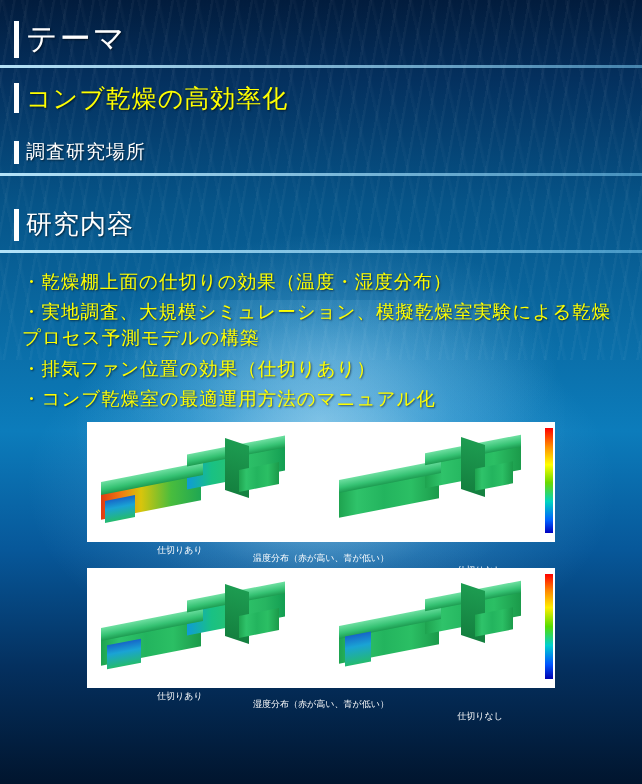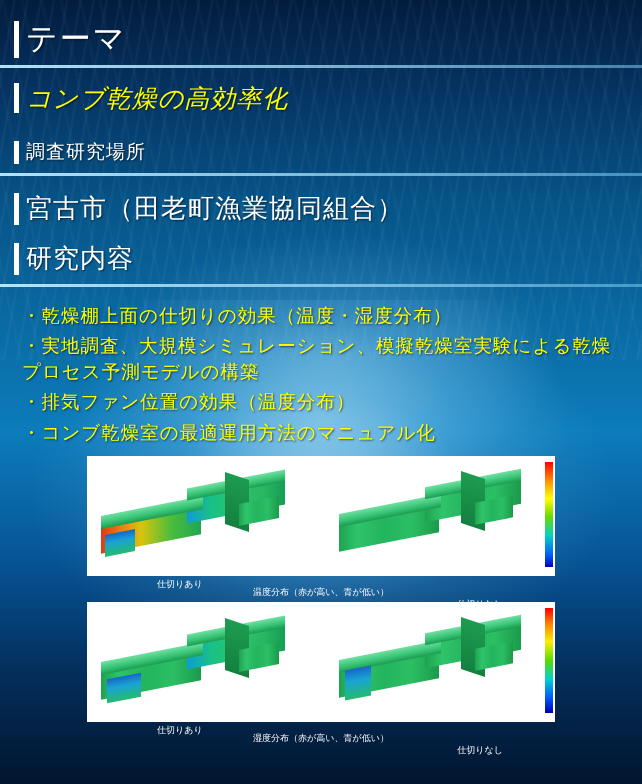--- a/index.html
+++ b/index.html
@@ -61,21 +61,20 @@
     letter-spacing: 2px;
     line-height: 1.25;
     text-shadow: 1px 1px 2px rgba(0,0,0,0.55);
   }
   .h-yellow {
     font-size: 25px;
     color: #ffff00;
     letter-spacing: 1px;
     line-height: 1.3;
     text-shadow: 1px 1px 2px rgba(0,0,0,0.6);
-    font-style: italic;
   }
   .h-white {
     font-size: 19px;
     color: #ffffff;
     letter-spacing: 1px;
     line-height: 1.3;
     text-shadow: 1px 1px 2px rgba(0,0,0,0.6);
   }
   .h-white-lg {
     font-size: 26px;
@@ -185,34 +184,33 @@
     <div style="height:22px"></div>
     <div class="hl-block">
       <div class="bar"></div>
       <div class="h-white">調査研究場所</div>
     </div>
     <div class="divider" style="margin-top:6px"></div>
 
     <div style="height:14px"></div>
     <div class="hl-block">
       <div class="bar"></div>
-      <div class="h-white-lg">宮古市（田老町漁業協同組合）</div>
     </div>
 
     <div style="height:12px"></div>
     <div class="hl-block">
       <div class="bar"></div>
       <div class="h-white-lg">研究内容</div>
     </div>
     <div class="divider" style="margin-top:6px"></div>
 
     <div class="bullets">
       <div class="bullet">・乾燥棚上面の仕切りの効果（温度・湿度分布）</div>
       <div class="bullet">・実地調査、大規模シミュレーション、模擬乾燥室実験による乾燥プロセス予測モデルの構築</div>
-      <div class="bullet">・排気ファン位置の効果（温度分布）</div>
+      <div class="bullet">・排気ファン位置の効果（仕切りあり）</div>
       <div class="bullet">・コンブ乾燥室の最適運用方法のマニュアル化</div>
     </div>
 
     <div class="figures">
 
       <div class="figrow">
         <div class="figcell">
           <div class="duct hot" style="left:14px;  top:62px; width:100px; height:26px; transform:skewY(-11deg);"></div>
           <div class="duct cool" style="left:100px; top:34px; width:98px;  height:24px; transform:skewY(-11deg);"></div>
           <div class="duct top" style="left:14px;  top:50px; width:102px; height:13px; transform:skewY(-11deg);"></div>

